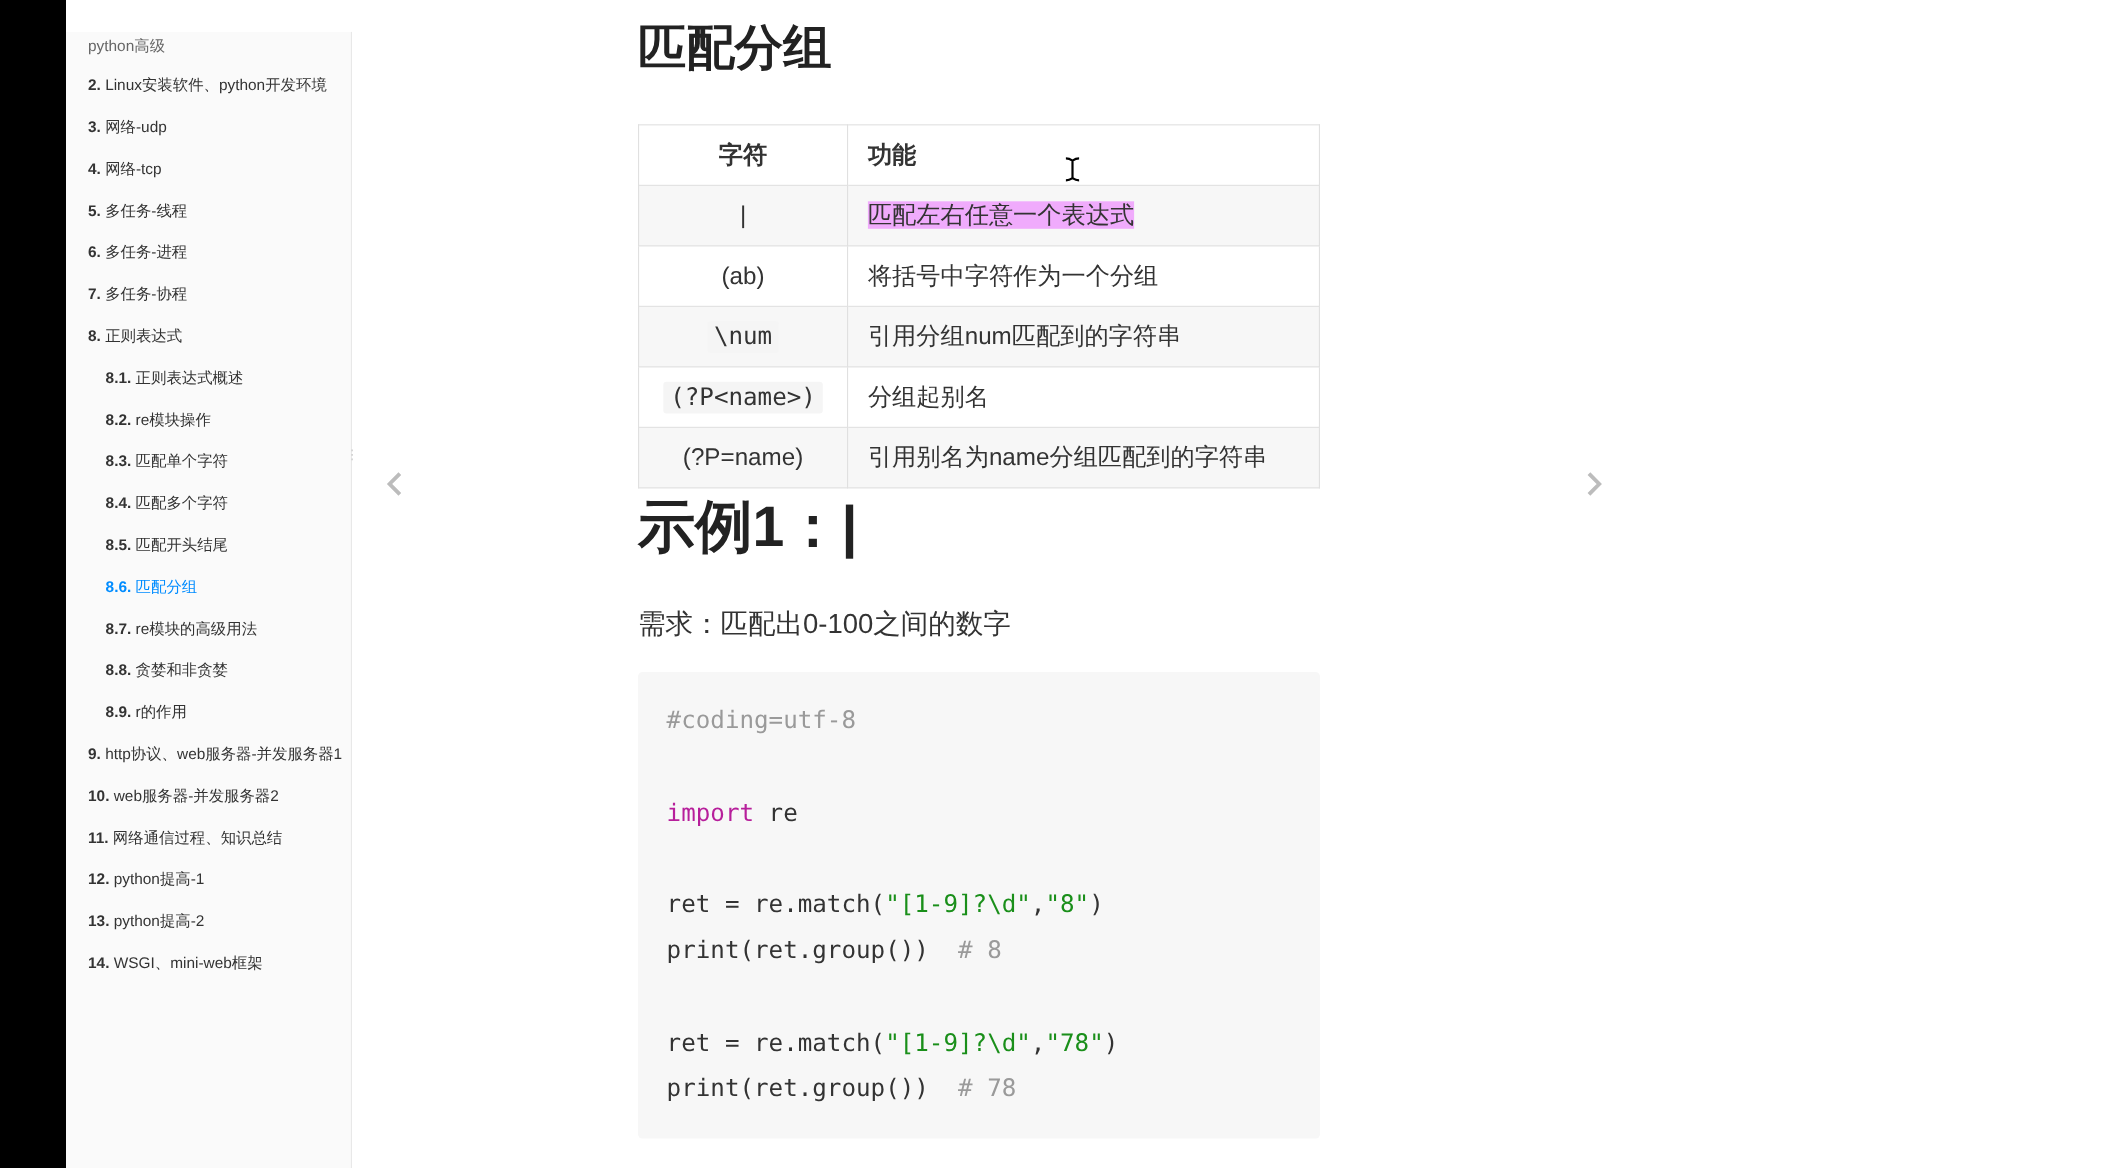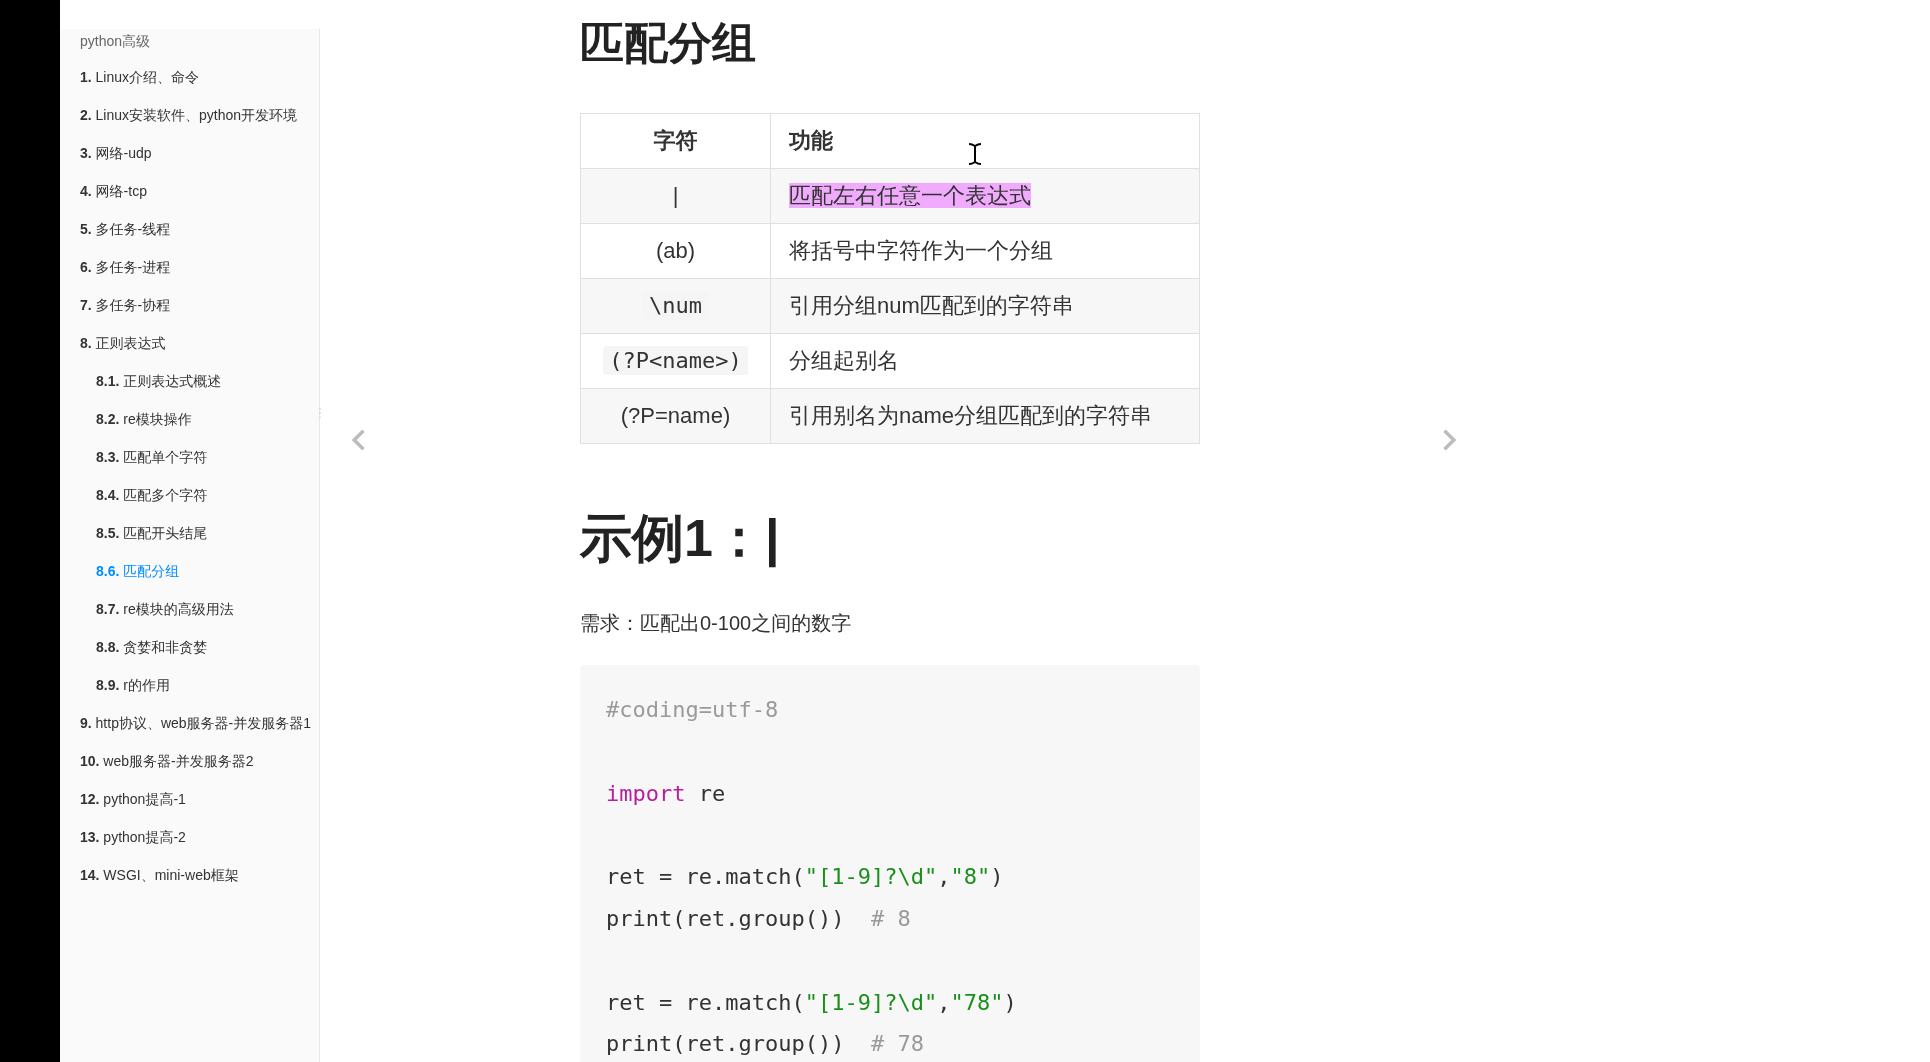--- a/index.html
+++ b/index.html
@@ -62,21 +62,20 @@
 .page-title {
   font-size: 44px;
   font-weight: 700;
   color: #222;
   margin-top: 14px;
   margin-bottom: 40px;
 }
 .gp-table {
   border-collapse: collapse;
   width: 100%;
-  margin-bottom: 60px;
 }
 .gp-table th, .gp-table td {
   border: 1px solid #e0e0e0;
   padding: 12px 18px;
   font-size: 22px;
   text-align: left;
   vertical-align: middle;
 }
 .gp-table th {
   font-weight: 700;
@@ -93,21 +92,21 @@
   border-radius: 3px;
 }
 .sel { background: #f0abfc; }
 .example-heading {
   font-size: 52px;
   font-weight: 700;
   color: #222;
   margin-bottom: 36px;
 }
 .example-desc {
-  font-size: 20px;
+  font-size: 25px;
   color: #333;
   margin-bottom: 28px;
 }
 .code-block {
   background: #f7f7f7;
   border-radius: 4px;
   padding: 24px 26px;
   font-family: ui-monospace, Menlo, Consolas, monospace;
   font-size: 22px;
   line-height: 1.9;
@@ -145,41 +144,41 @@
 }
 </style>
 </head>
 <body>
 
 <div class="black-bar-left"></div>
 
 <aside class="sidebar">
   <div class="sidebar-section">python高级</div>
 
-  <div class="sidebar-item"><span class="num">1.</span> <span>Linux介绍、命令</span></div>
   <div class="sidebar-item"><span class="num">2.</span> <span>Linux安装软件、python开发环境</span></div>
   <div class="sidebar-item"><span class="num">3.</span> <span>网络-udp</span></div>
   <div class="sidebar-item"><span class="num">4.</span> <span>网络-tcp</span></div>
   <div class="sidebar-item"><span class="num">5.</span> <span>多任务-线程</span></div>
   <div class="sidebar-item"><span class="num">6.</span> <span>多任务-进程</span></div>
   <div class="sidebar-item"><span class="num">7.</span> <span>多任务-协程</span></div>
   <div class="sidebar-item"><span class="num">8.</span> <span>正则表达式</span></div>
 
   <div class="sidebar-subitem"><span class="num">8.1.</span> <span>正则表达式概述</span></div>
   <div class="sidebar-subitem"><span class="num">8.2.</span> <span>re模块操作</span></div>
   <div class="sidebar-subitem"><span class="num">8.3.</span> <span>匹配单个字符</span></div>
   <div class="sidebar-subitem"><span class="num">8.4.</span> <span>匹配多个字符</span></div>
   <div class="sidebar-subitem"><span class="num">8.5.</span> <span>匹配开头结尾</span></div>
   <div class="sidebar-subitem active"><span class="num">8.6.</span> <span>匹配分组</span></div>
   <div class="sidebar-subitem"><span class="num">8.7.</span> <span>re模块的高级用法</span></div>
   <div class="sidebar-subitem"><span class="num">8.8.</span> <span>贪婪和非贪婪</span></div>
   <div class="sidebar-subitem"><span class="num">8.9.</span> <span>r的作用</span></div>
 
   <div class="sidebar-item"><span class="num">9.</span> <span>http协议、web服务器-并发服务器1</span></div>
   <div class="sidebar-item"><span class="num">10.</span> <span>web服务器-并发服务器2</span></div>
+  <div class="sidebar-item"><span class="num">11.</span> <span>网络通信过程、知识总结</span></div>
   <div class="sidebar-item"><span class="num">12.</span> <span>python提高-1</span></div>
   <div class="sidebar-item"><span class="num">13.</span> <span>python提高-2</span></div>
   <div class="sidebar-item"><span class="num">14.</span> <span>WSGI、mini-web框架</span></div>
 </aside>
 
 <div class="drag-handle">⋮</div>
 
 <main class="content">
   <h1 class="page-title">匹配分组</h1>
 

